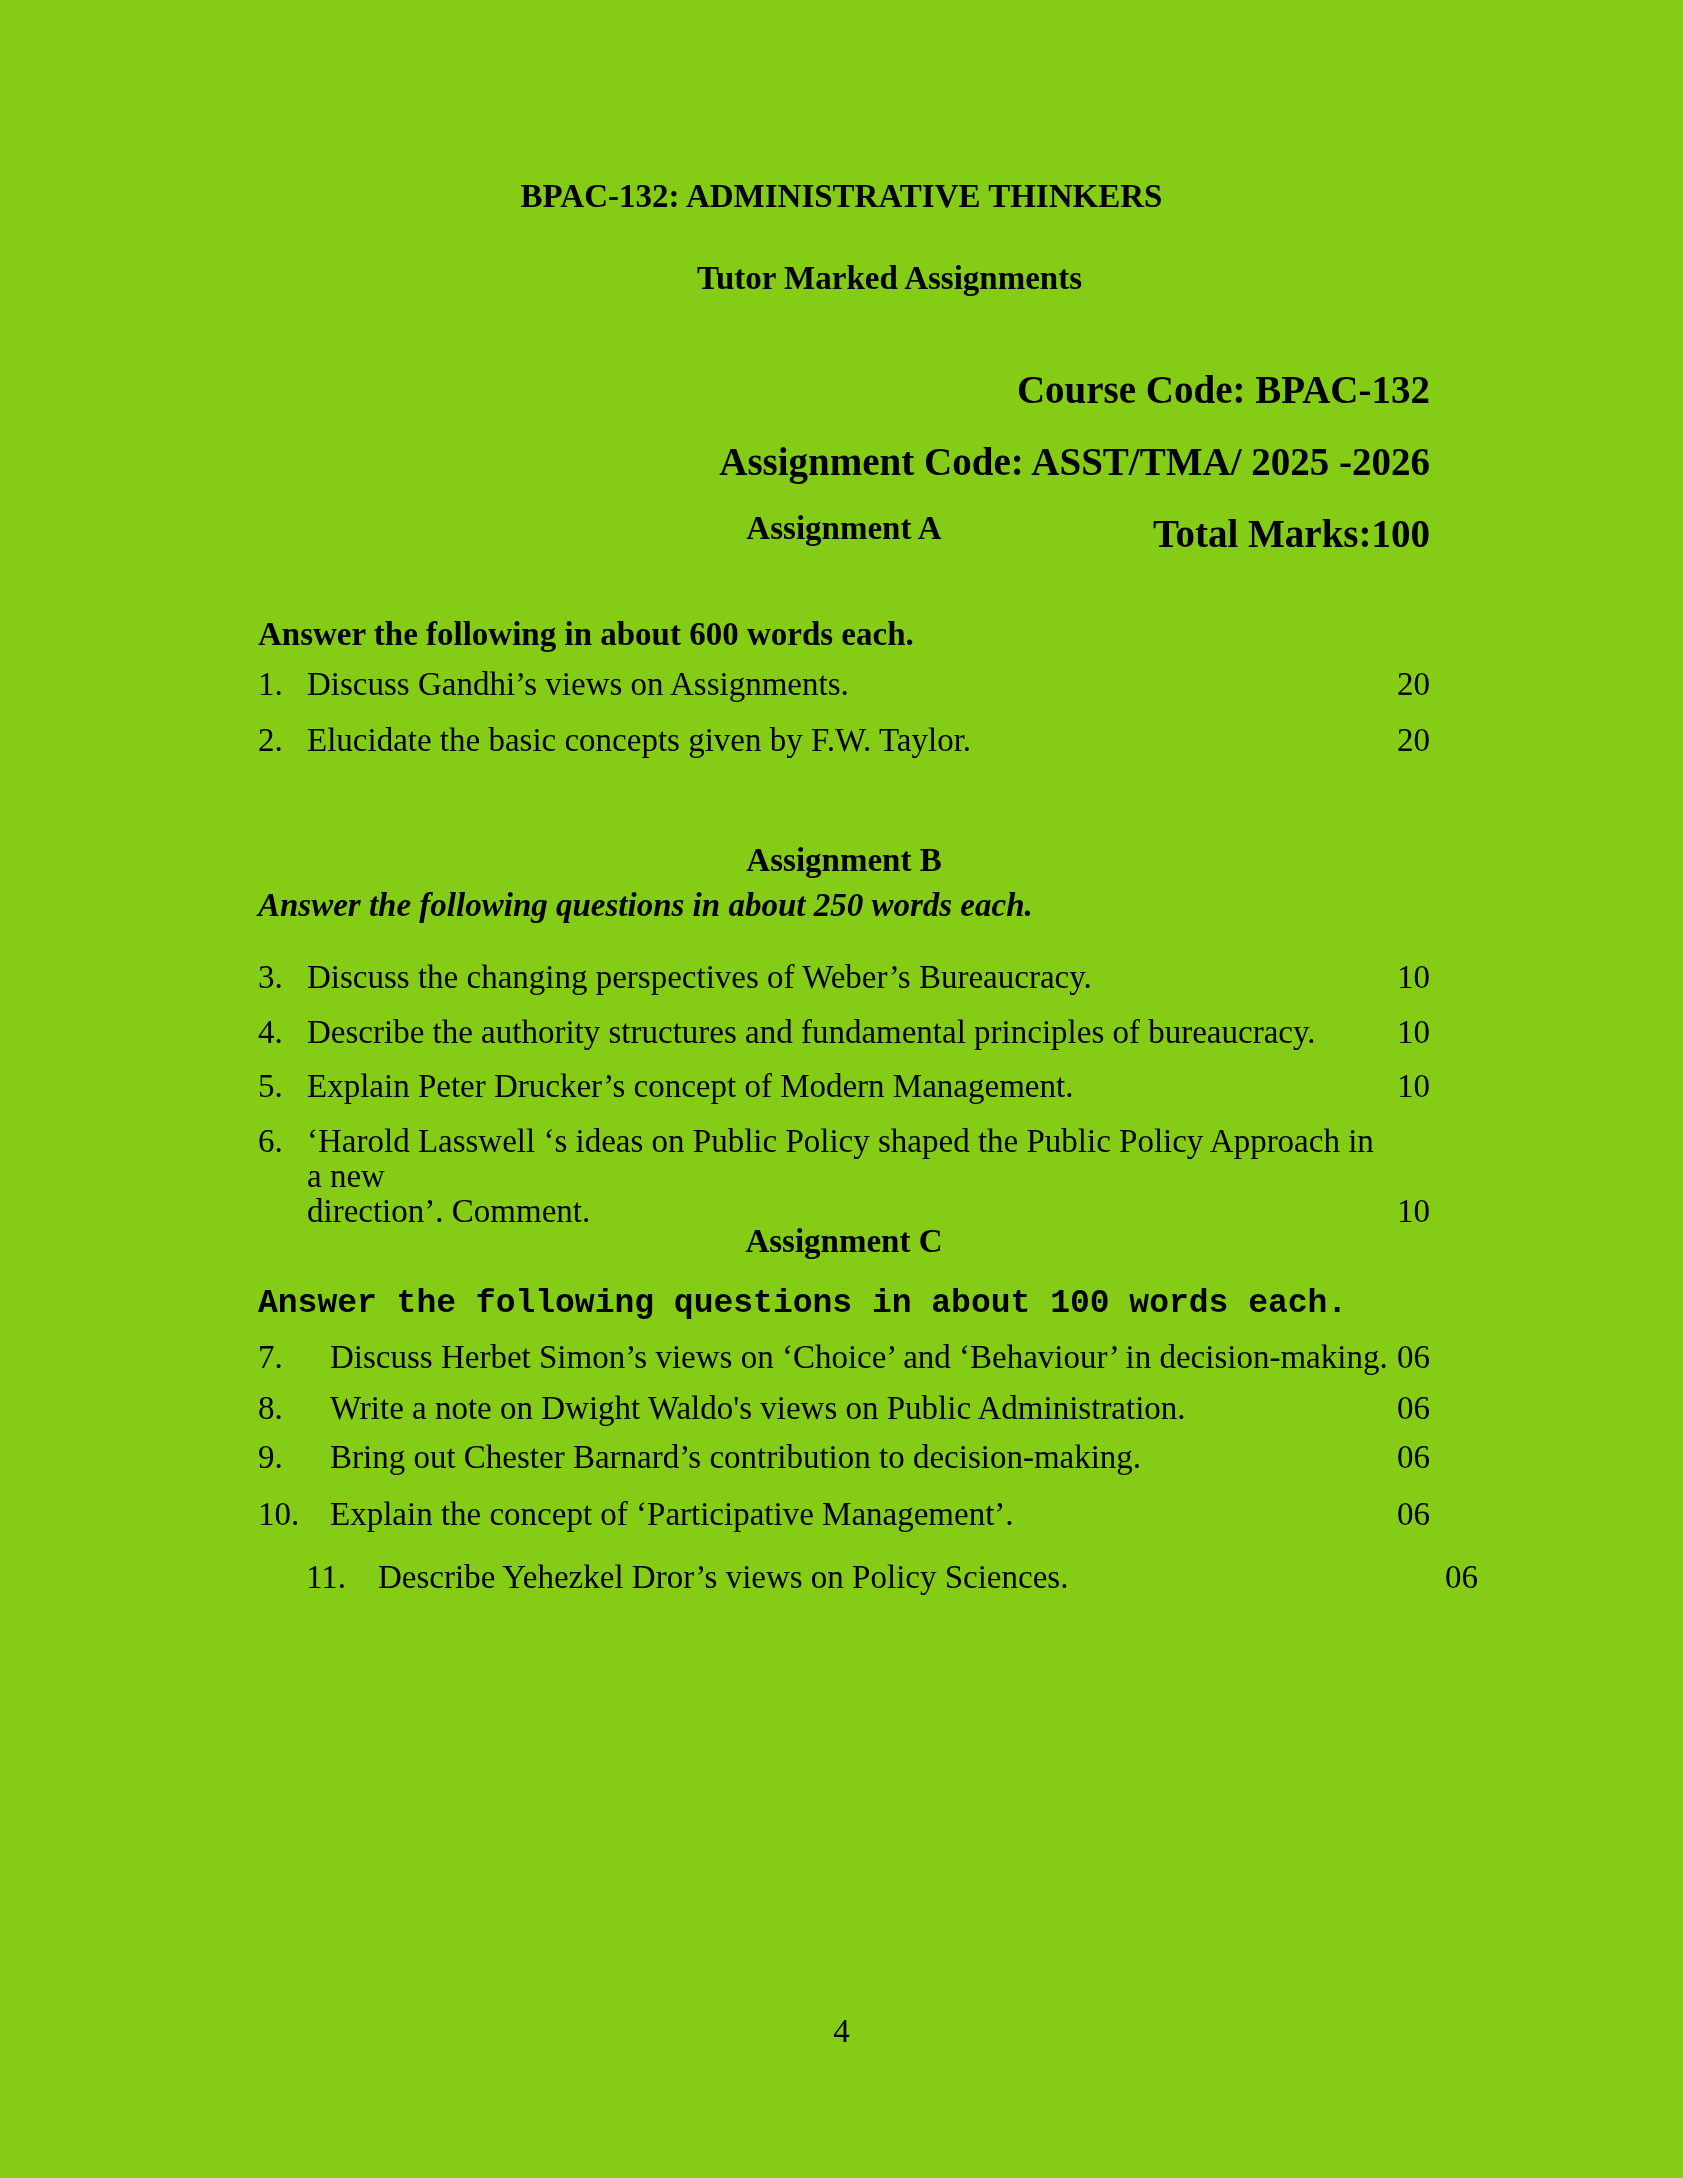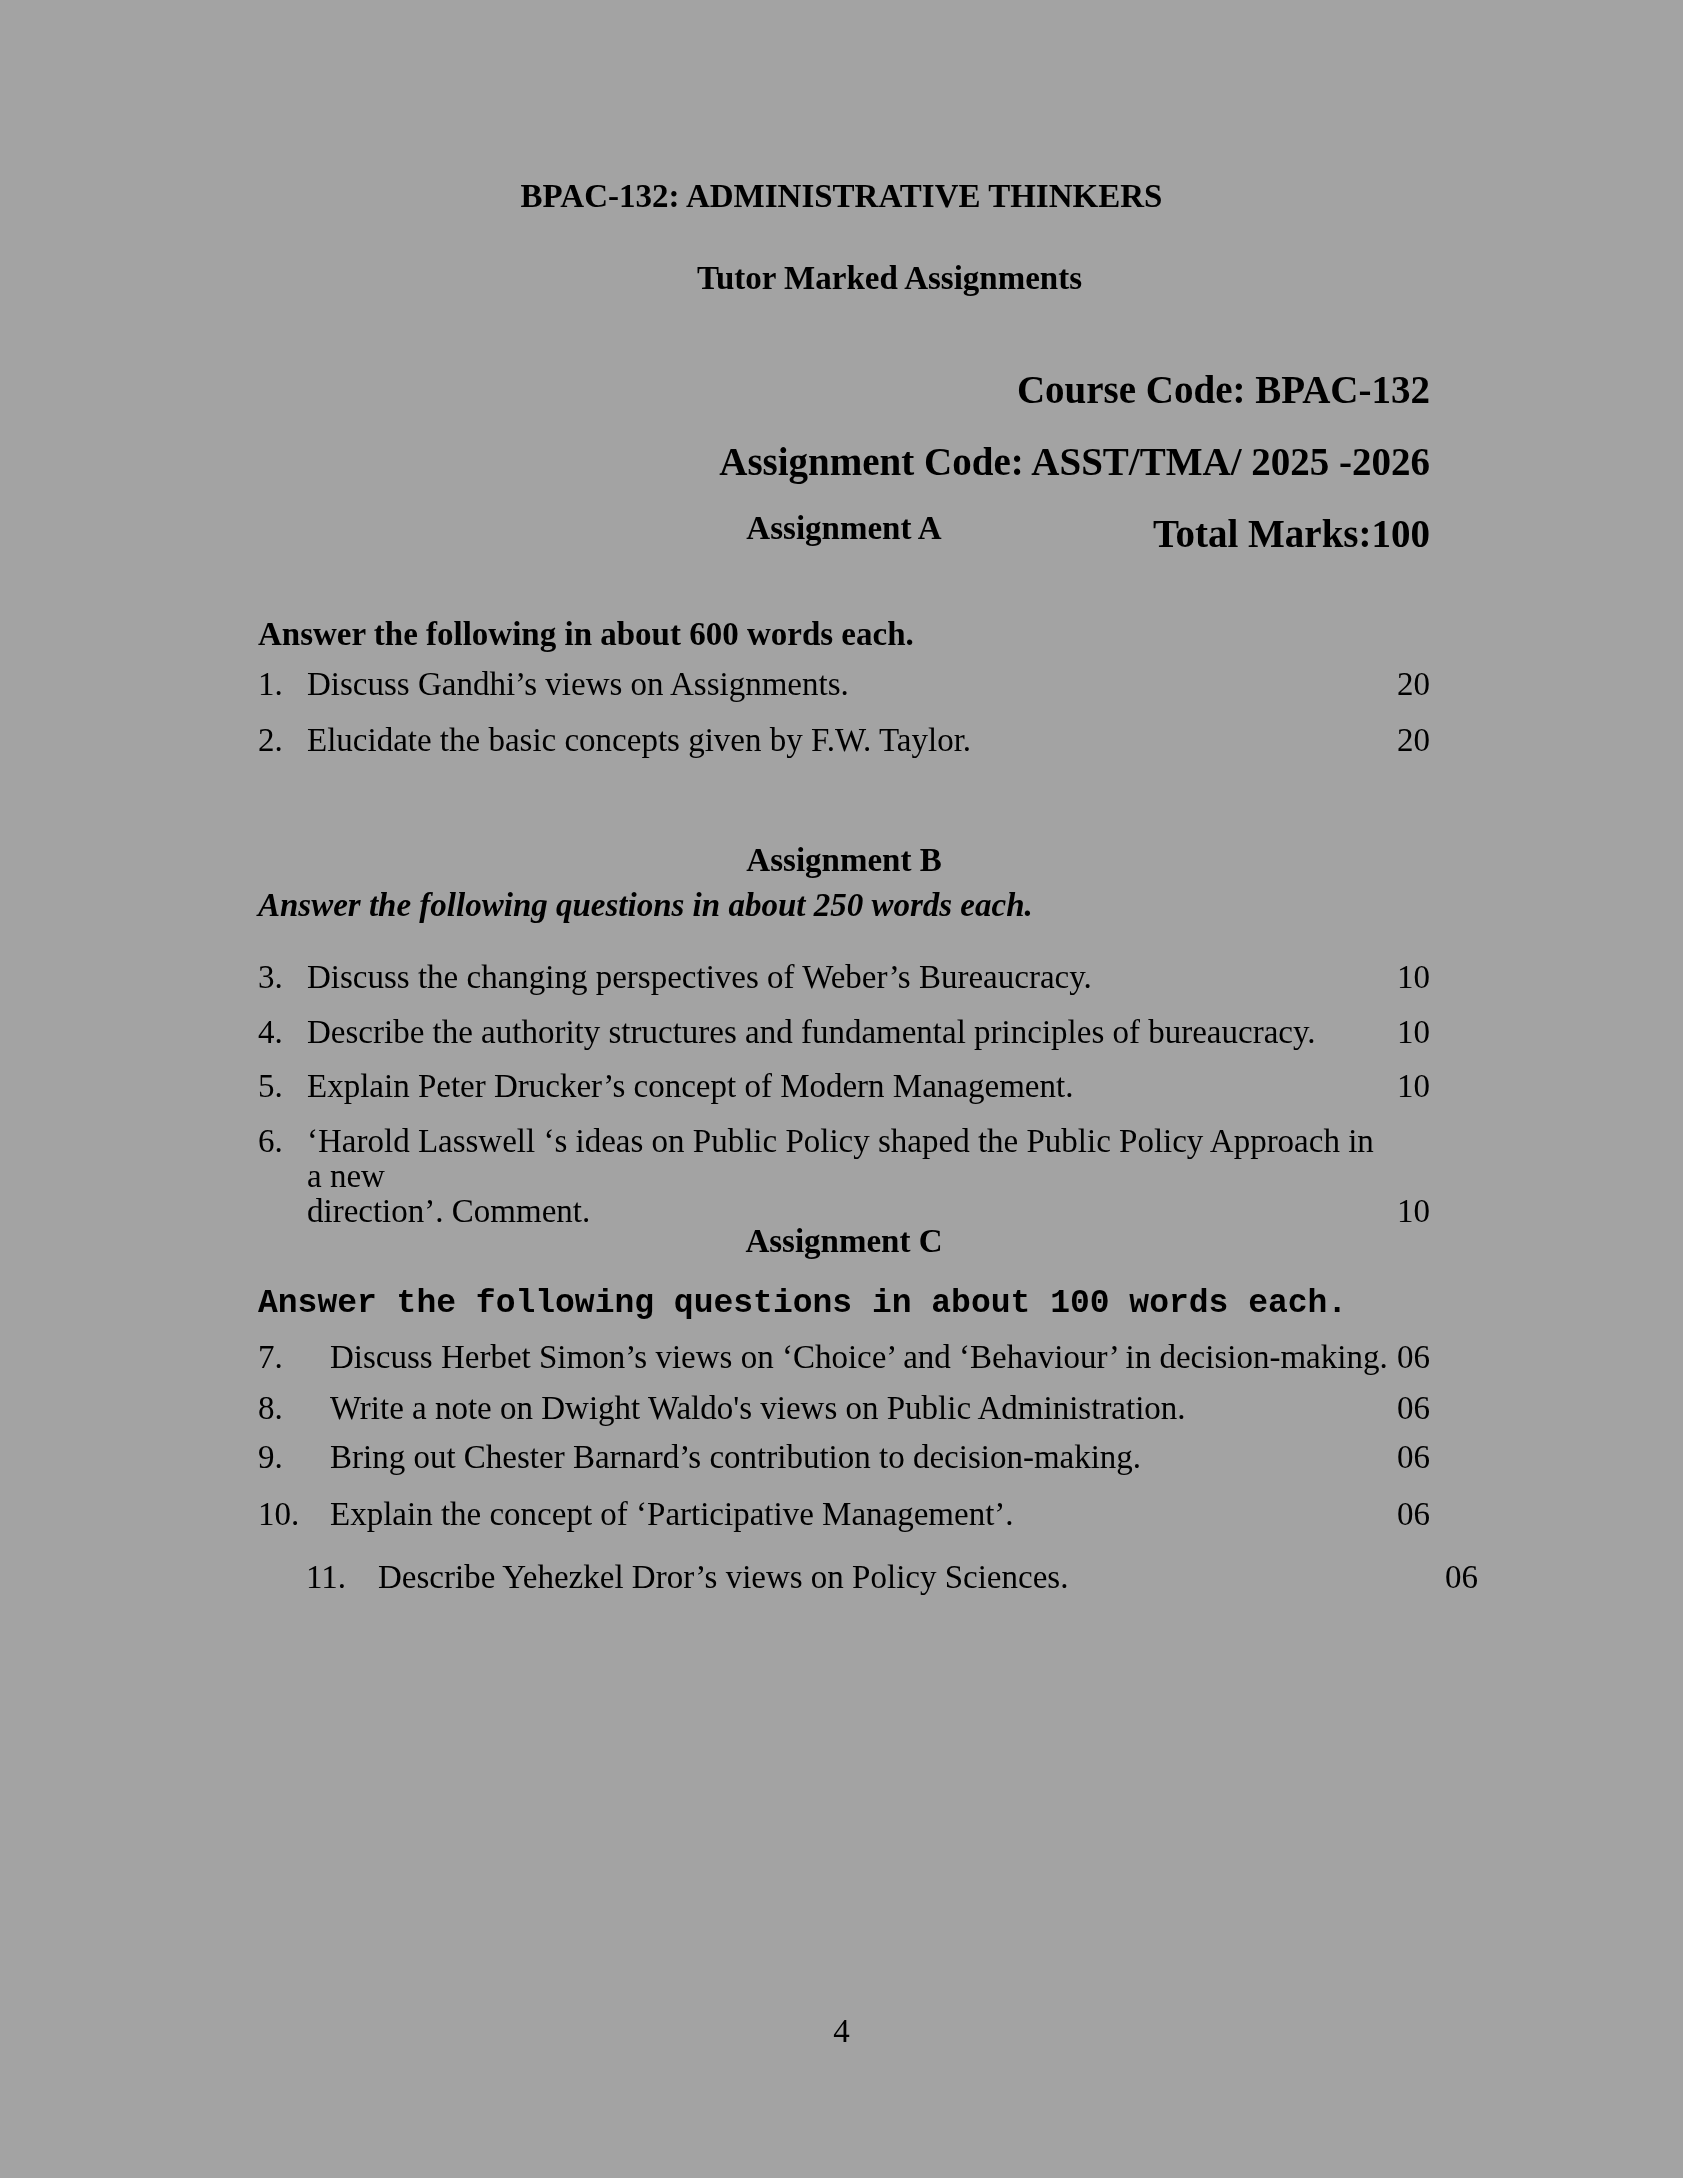--- a/index.html
+++ b/index.html
@@ -1,19 +1,19 @@
 <!DOCTYPE html>
 <html><head>
 <meta charset="utf-8">
 <style>
   html,body{margin:0;padding:0;background:#e8e8e8;}
   .page{
     position:relative;
     width:1683px;height:2178px;
-    background:#a3a3a3;
+    background:#84cc16;
     font-family:"Liberation Serif","DejaVu Serif",serif;
     color:#000000;
     overflow:hidden;
   }
   .bold{font-weight:bold;}
   .centered{position:absolute;left:0;width:1683px;text-align:center;}
   .content-centered{position:absolute;left:258px;width:1172px;text-align:center;}
   .txt{font-size:33px;line-height:35px;}
   .title{top:179px;}
   .subtitle{top:261px;padding-left:48px;}

